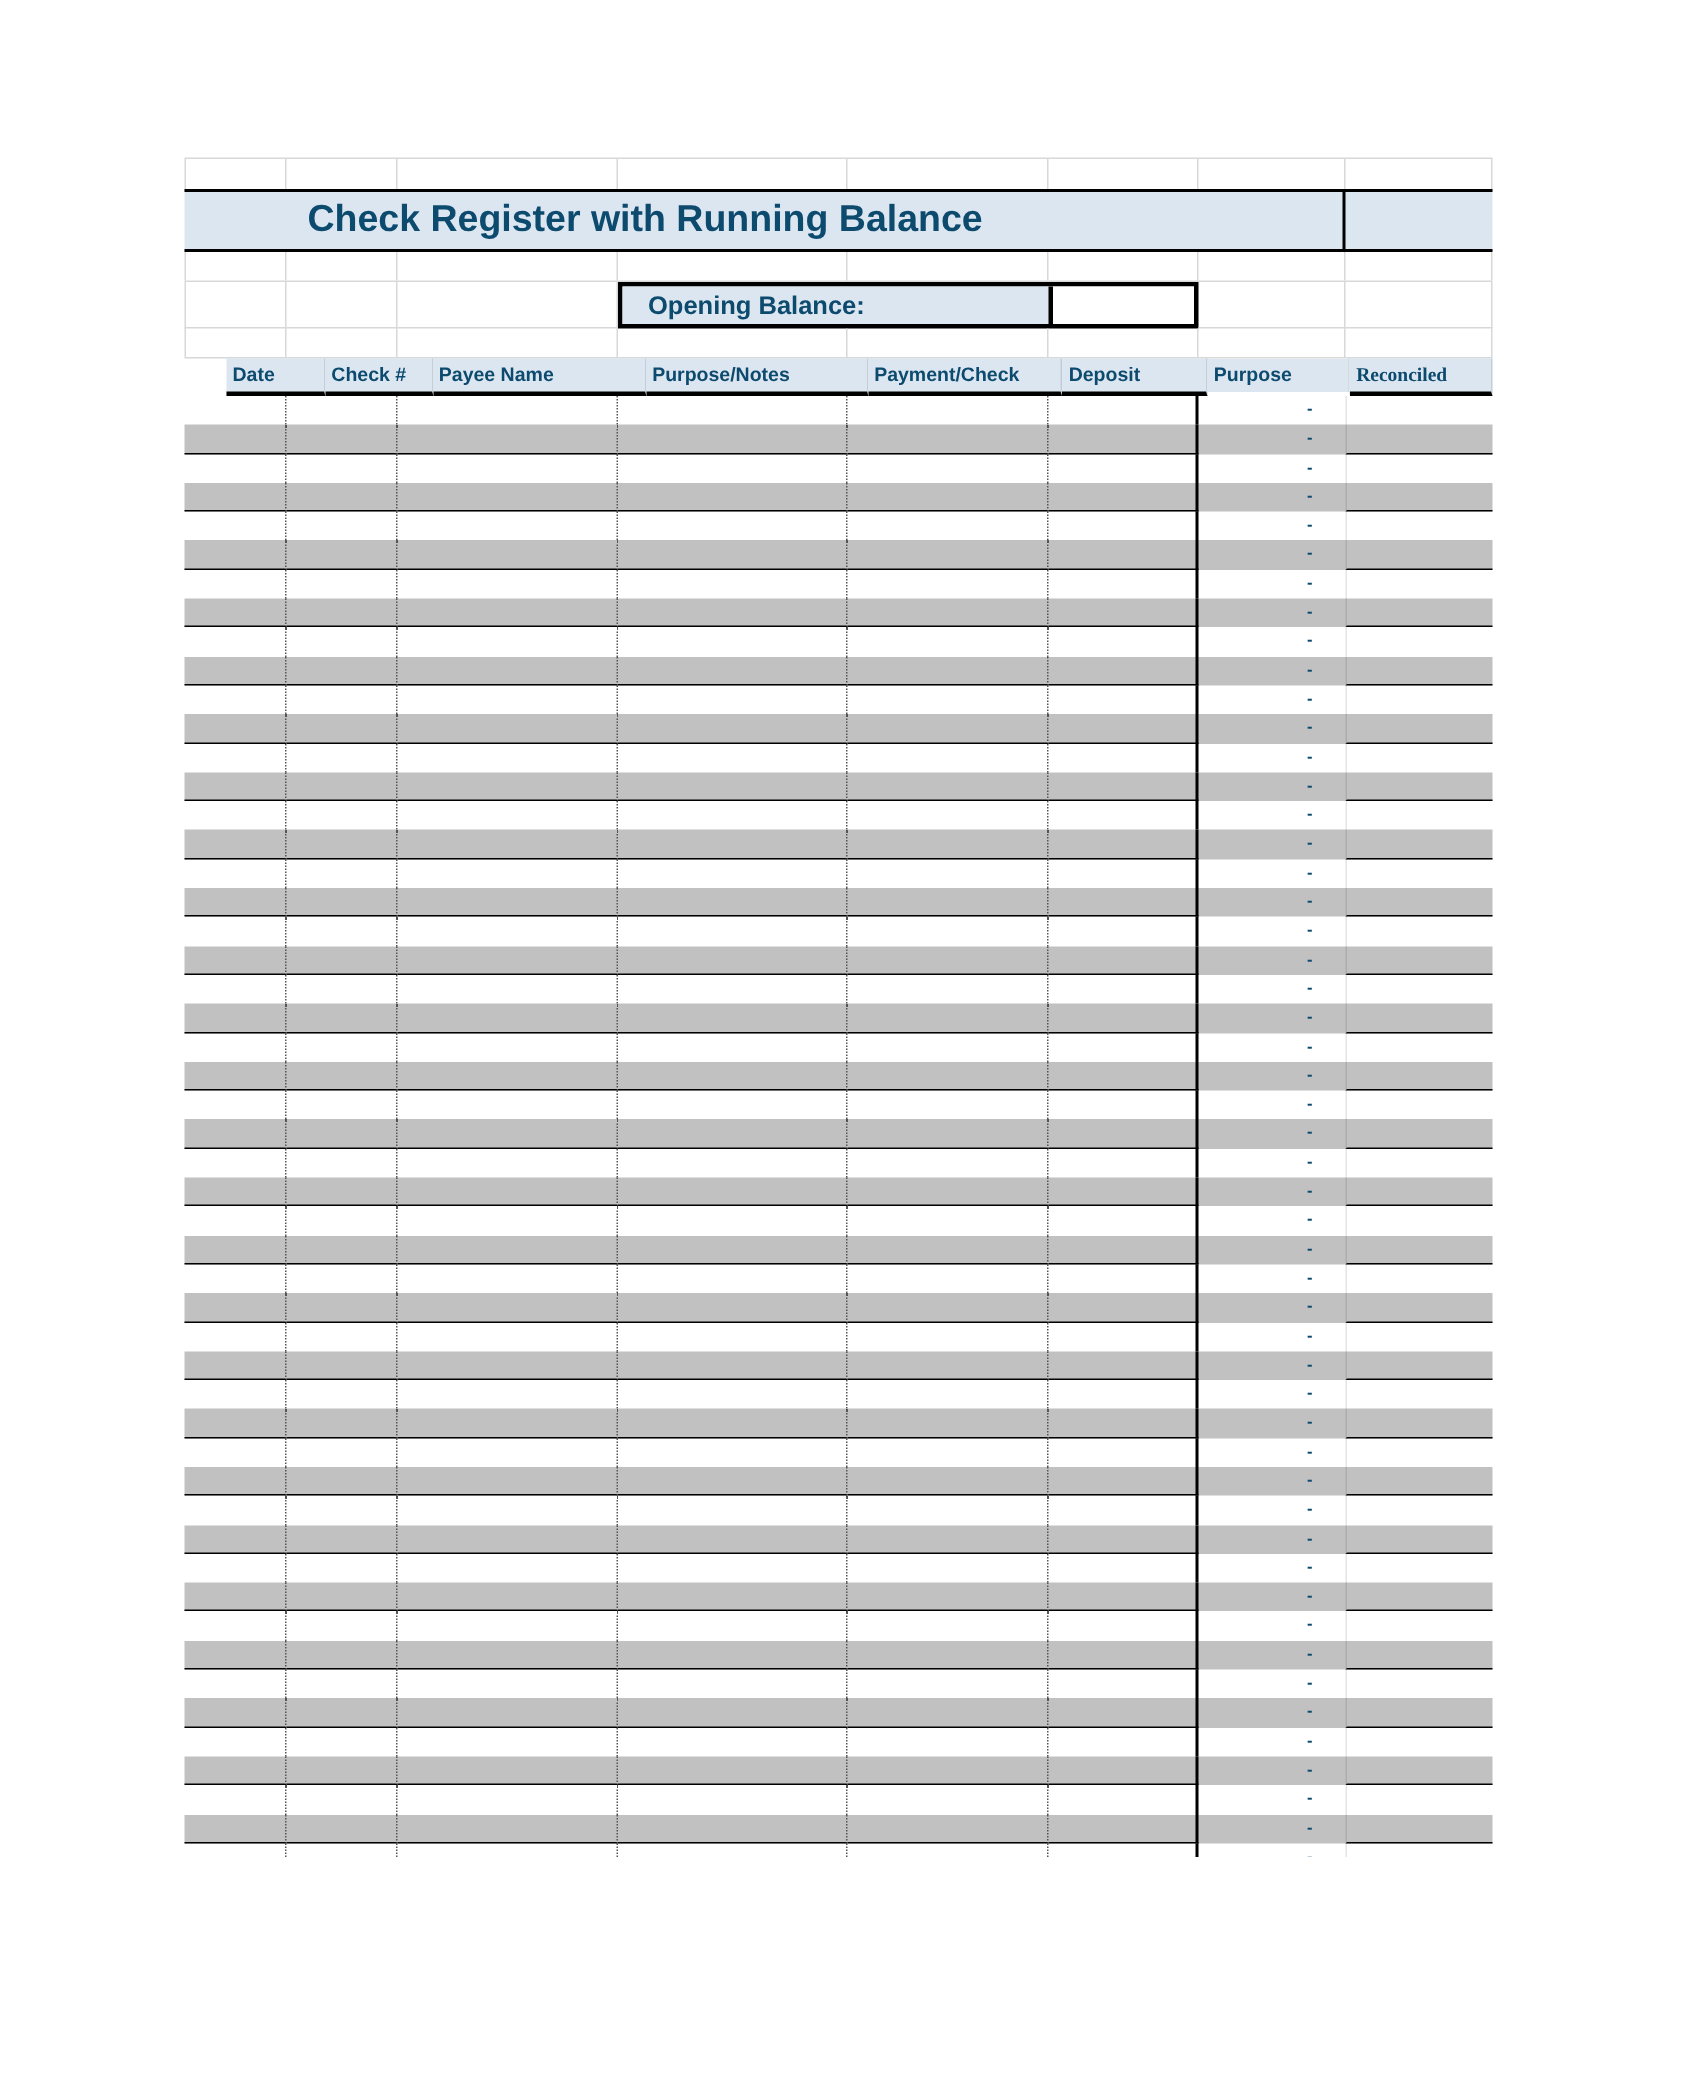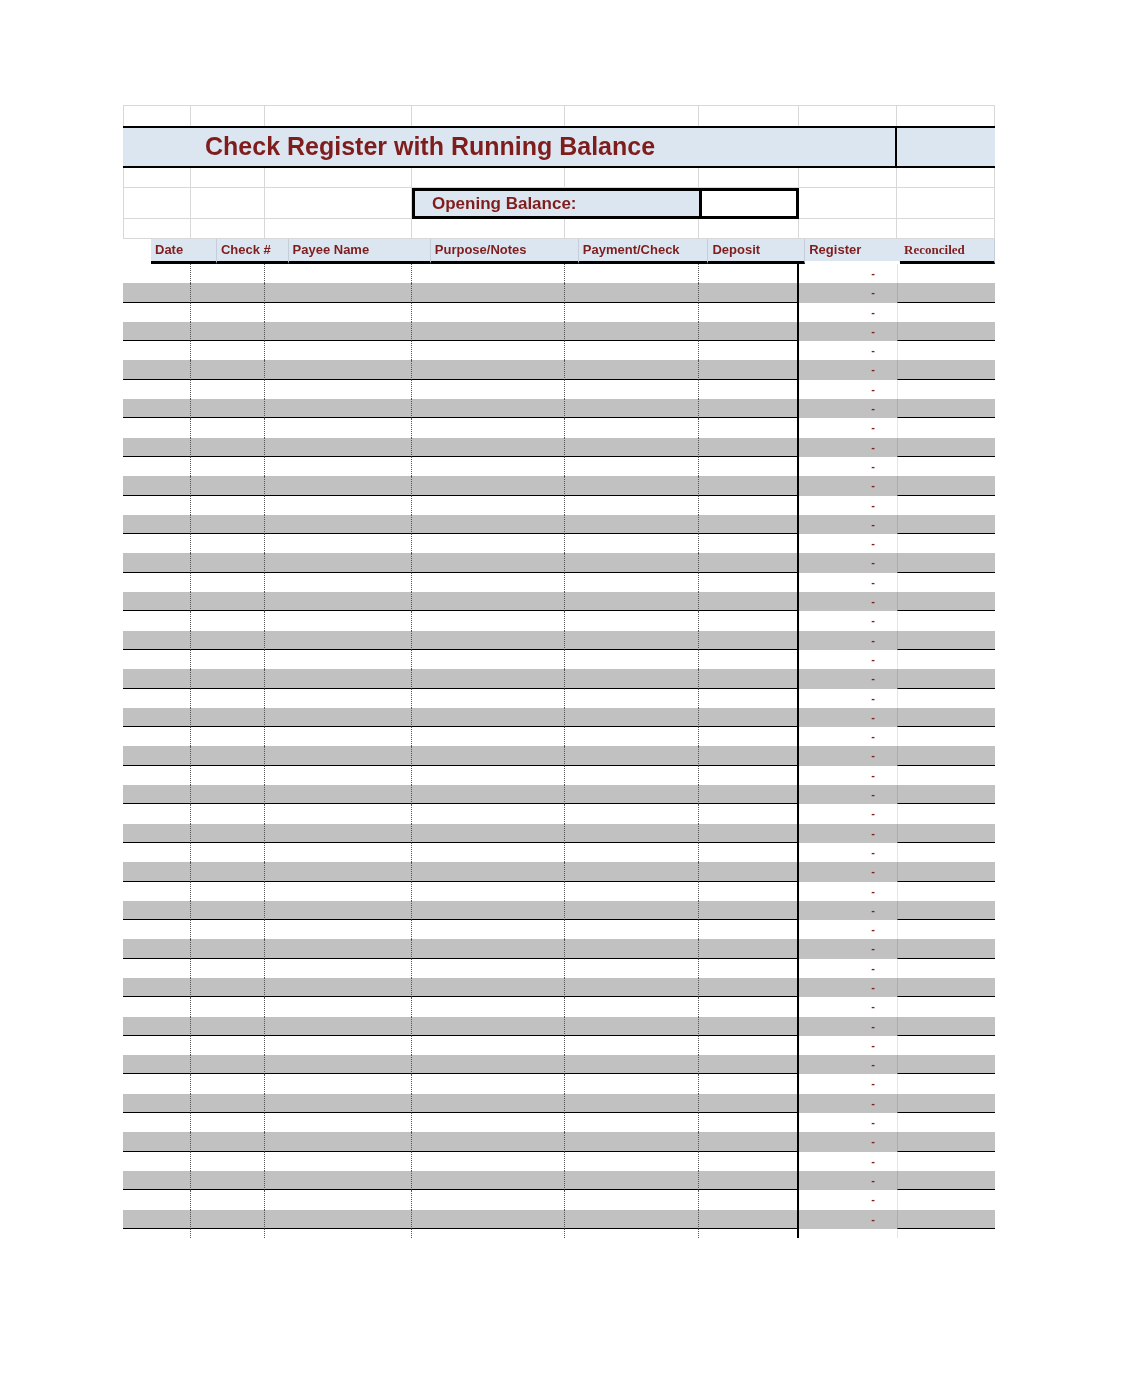--- a/index.html
+++ b/index.html
@@ -2,21 +2,21 @@
 <html style="--blue: #dce6f1; --gray: #c1c1c1; --grid: #d8d8d8;"><head>
 <meta charset="utf-8">
 <style>
   html, body { margin: 0; padding: 0; background: #fff; }
   .page {
     position: relative;
     width: 1129px;
     height: 1238px;
     background: #fff;
     font-family: "Liberation Sans", sans-serif;
-    color: #7f1d1d;
+    color: #0c4a6e;
     overflow: hidden;
   }
   .sheet { position: absolute; left: 123px; top: 105px; width: 872px; }
 
   
   .w0 { width: 68px; }  .w1 { width: 74px; }  .w2 { width: 147px; }
   .w3 { width: 153px; } .w4 { width: 134px; } .w5 { width: 100px; }
   .w6 { width: 98px; }  .w7 { width: 98px; font-family: Liberation Serif, serif; }
 
   
@@ -135,21 +135,21 @@
       <div class="fcell w7"></div>
     </div>
 
     <div class="header-row">
       <div class="hcell w0">Date</div>
       <div class="hcell w1">Check #</div>
       <div class="hcell w2">Payee Name</div>
       <div class="hcell w3">Purpose/Notes</div>
       <div class="hcell w4">Payment/Check</div>
       <div class="hcell w5">Deposit</div>
-      <div class="hcell w6 hc-balance">Register</div>
+      <div class="hcell w6 hc-balance">Purpose</div>
       <div class="hcell w7">Reconciled</div>
     </div>
 
     <div class="data-area" id="data-area">
         <div class="row">
     <div class="cell w0 c-date"></div>
     <div class="cell w1 c-check"></div>
     <div class="cell w2 c-payee"></div>
     <div class="cell w3 c-purpose"></div>
     <div class="cell w4 c-payment"></div>

